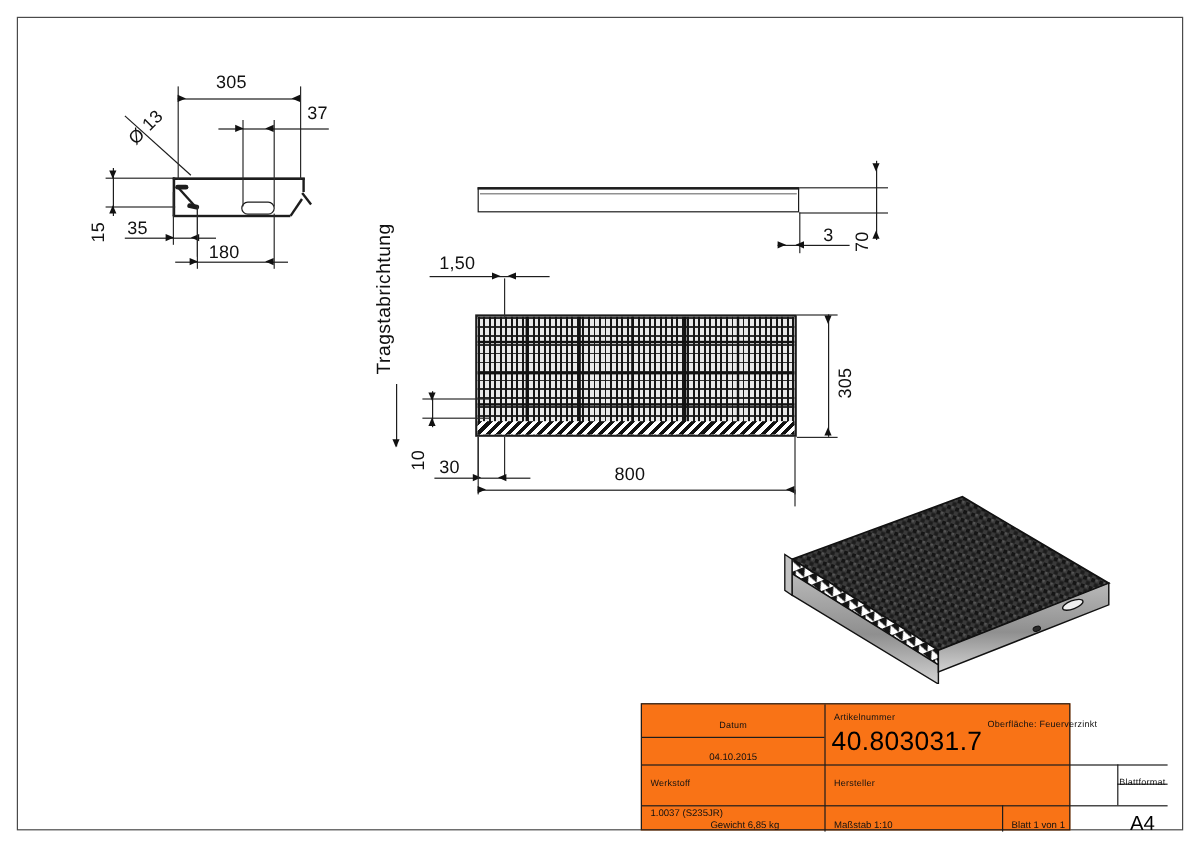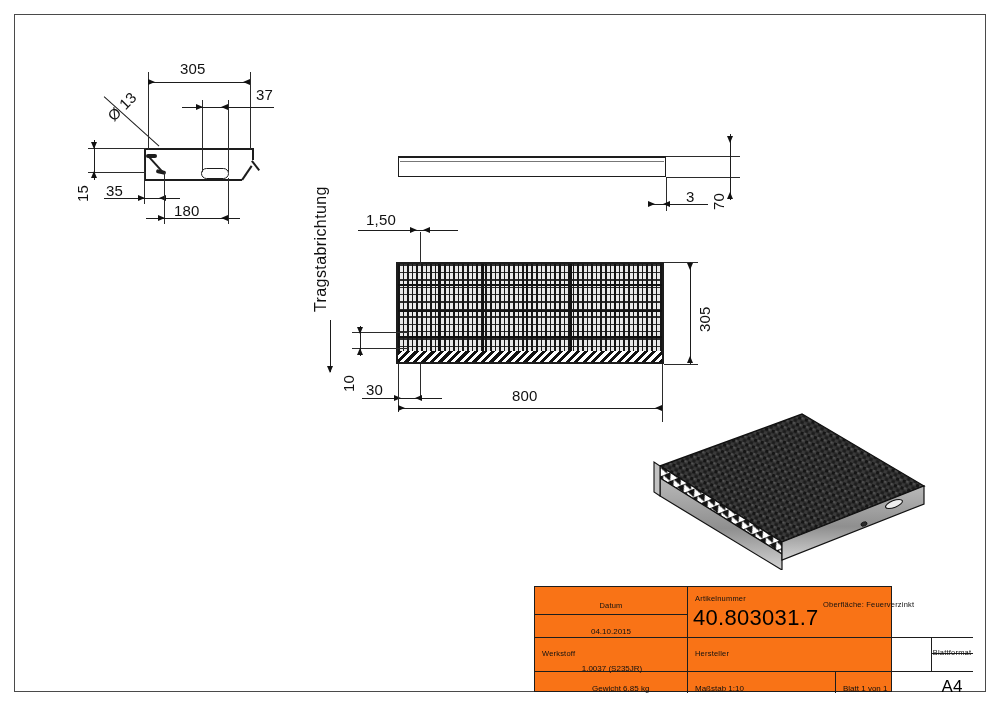--- a/index.html
+++ b/index.html
@@ -257,21 +257,21 @@
     <div class="cell ctr" style="left:0;top:7px;width:152px;">
       <span class="lbl">Datum</span>
     </div>
     <div class="cell ctr" style="left:0;top:33px;width:152px;">
       <span class="val-sm">04.10.2015</span>
     </div>
 
     <div class="cell" style="left:7px;top:55px;width:140px;">
       <span class="lbl">Werkstoff</span>
     </div>
-    <div class="cell" style="left:7px;top:70px;width:140px;text-align:center;">
+    <div class="cell" style="left:7px;top:80px;width:140px;">
       <span class="val-sm">1.0037 (S235JR)</span>
     </div>
 
     <div class="cell" style="left:24px;top:90px;width:145px;margin-left:33px;">
       <span class="val-sm">Gewicht 6,85 kg</span>
     </div>
 
     <div class="cell" style="left:160px;top:0;width:130px;">
       <span class="lbl">Artikelnummer</span>
     </div>

